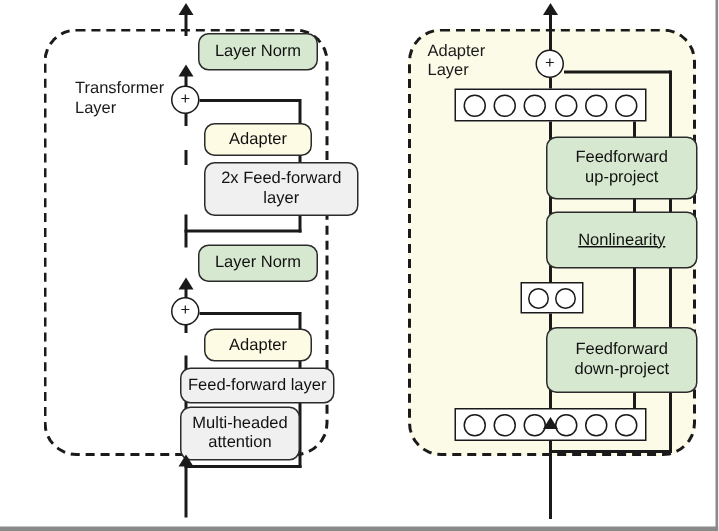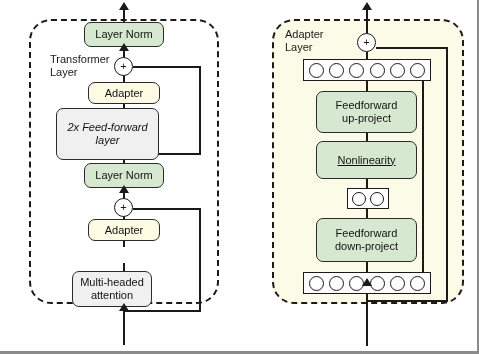--- a/index.html
+++ b/index.html
@@ -65,20 +65,21 @@
     border-radius: 7px;
     display: flex;
     align-items: center;
     justify-content: center;
     text-align: center;
     font-size: 11px;
     color: #111111;
     line-height: 13px;
     white-space: pre-line;
     z-index: 4;
+    margin-left: 48px;
   }
   .node.green  { background: #d7e8d0; }
   .node.cream  { background: #fdfbe4; }
   .node.grey   { background: #f0f0f0; }
 
   
   .plus {
     position: absolute;
     width: 19px; height: 19px;
     box-sizing: border-box;
@@ -148,41 +149,42 @@
 
   <div class="wire-h wire-thin" style="left:123px; top:310px; width:78px;"></div>
   <div class="wire-v wire-thin" style="left:199px; top:208px; height:104px;"></div>
   <div class="wire-h wire-thin" style="left:133px; top:208px; width:67px;"></div>
 
   <div class="node grey" style="left:72px; top:271px; width:80px; height:36px;">Multi-headed
 attention</div>
 
   <div class="wire-v" style="left:123px; top:263px; height:10px;"></div>
 
+  <div class="node grey" style="left:72px; top:245px; width:103px; height:24px;">Feed-forward layer</div>
 
   <div class="wire-v" style="left:123px; top:237px; height:10px;"></div>
 
   <div class="node cream" style="left:88px; top:219px; width:72px; height:22px;">Adapter</div>
 
   <div class="wire-v" style="left:123px; top:214px; height:8px;"></div>
 
   <div class="plus" style="left:114px; top:198px;">+</div>
 
   <div class="wire-v" style="left:123px; top:190px; height:10px;"></div>
   <div class="arrow-up" style="left:119px; top:185px;"></div>
 
   <div class="node green" style="left:84px; top:163px; width:80px; height:25px;">Layer Norm</div>
 
   <div class="wire-v" style="left:123px; top:143px; height:22px;"></div>
 
   <div class="wire-h wire-thin" style="left:123px; top:153px; width:78px;"></div>
   <div class="wire-v wire-thin" style="left:199px; top:66px; height:89px;"></div>
   <div class="wire-h wire-thin" style="left:133px; top:66px; width:67px;"></div>
 
-  <div class="node grey" style="left:56px; top:108px; width:103px; height:52px;font-style:italic;">2x Feed-forward
+  <div class="node grey" style="left:88px; top:108px; width:103px; height:36px;">2x Feed-forward
 layer</div>
 
   <div class="wire-v" style="left:123px; top:100px; height:10px;"></div>
 
   <div class="node cream" style="left:88px; top:82px; width:72px; height:22px;">Adapter</div>
 
   <div class="wire-v" style="left:123px; top:74px; height:10px;"></div>
 
   <div class="plus" style="left:114px; top:57px;">+</div>
 

